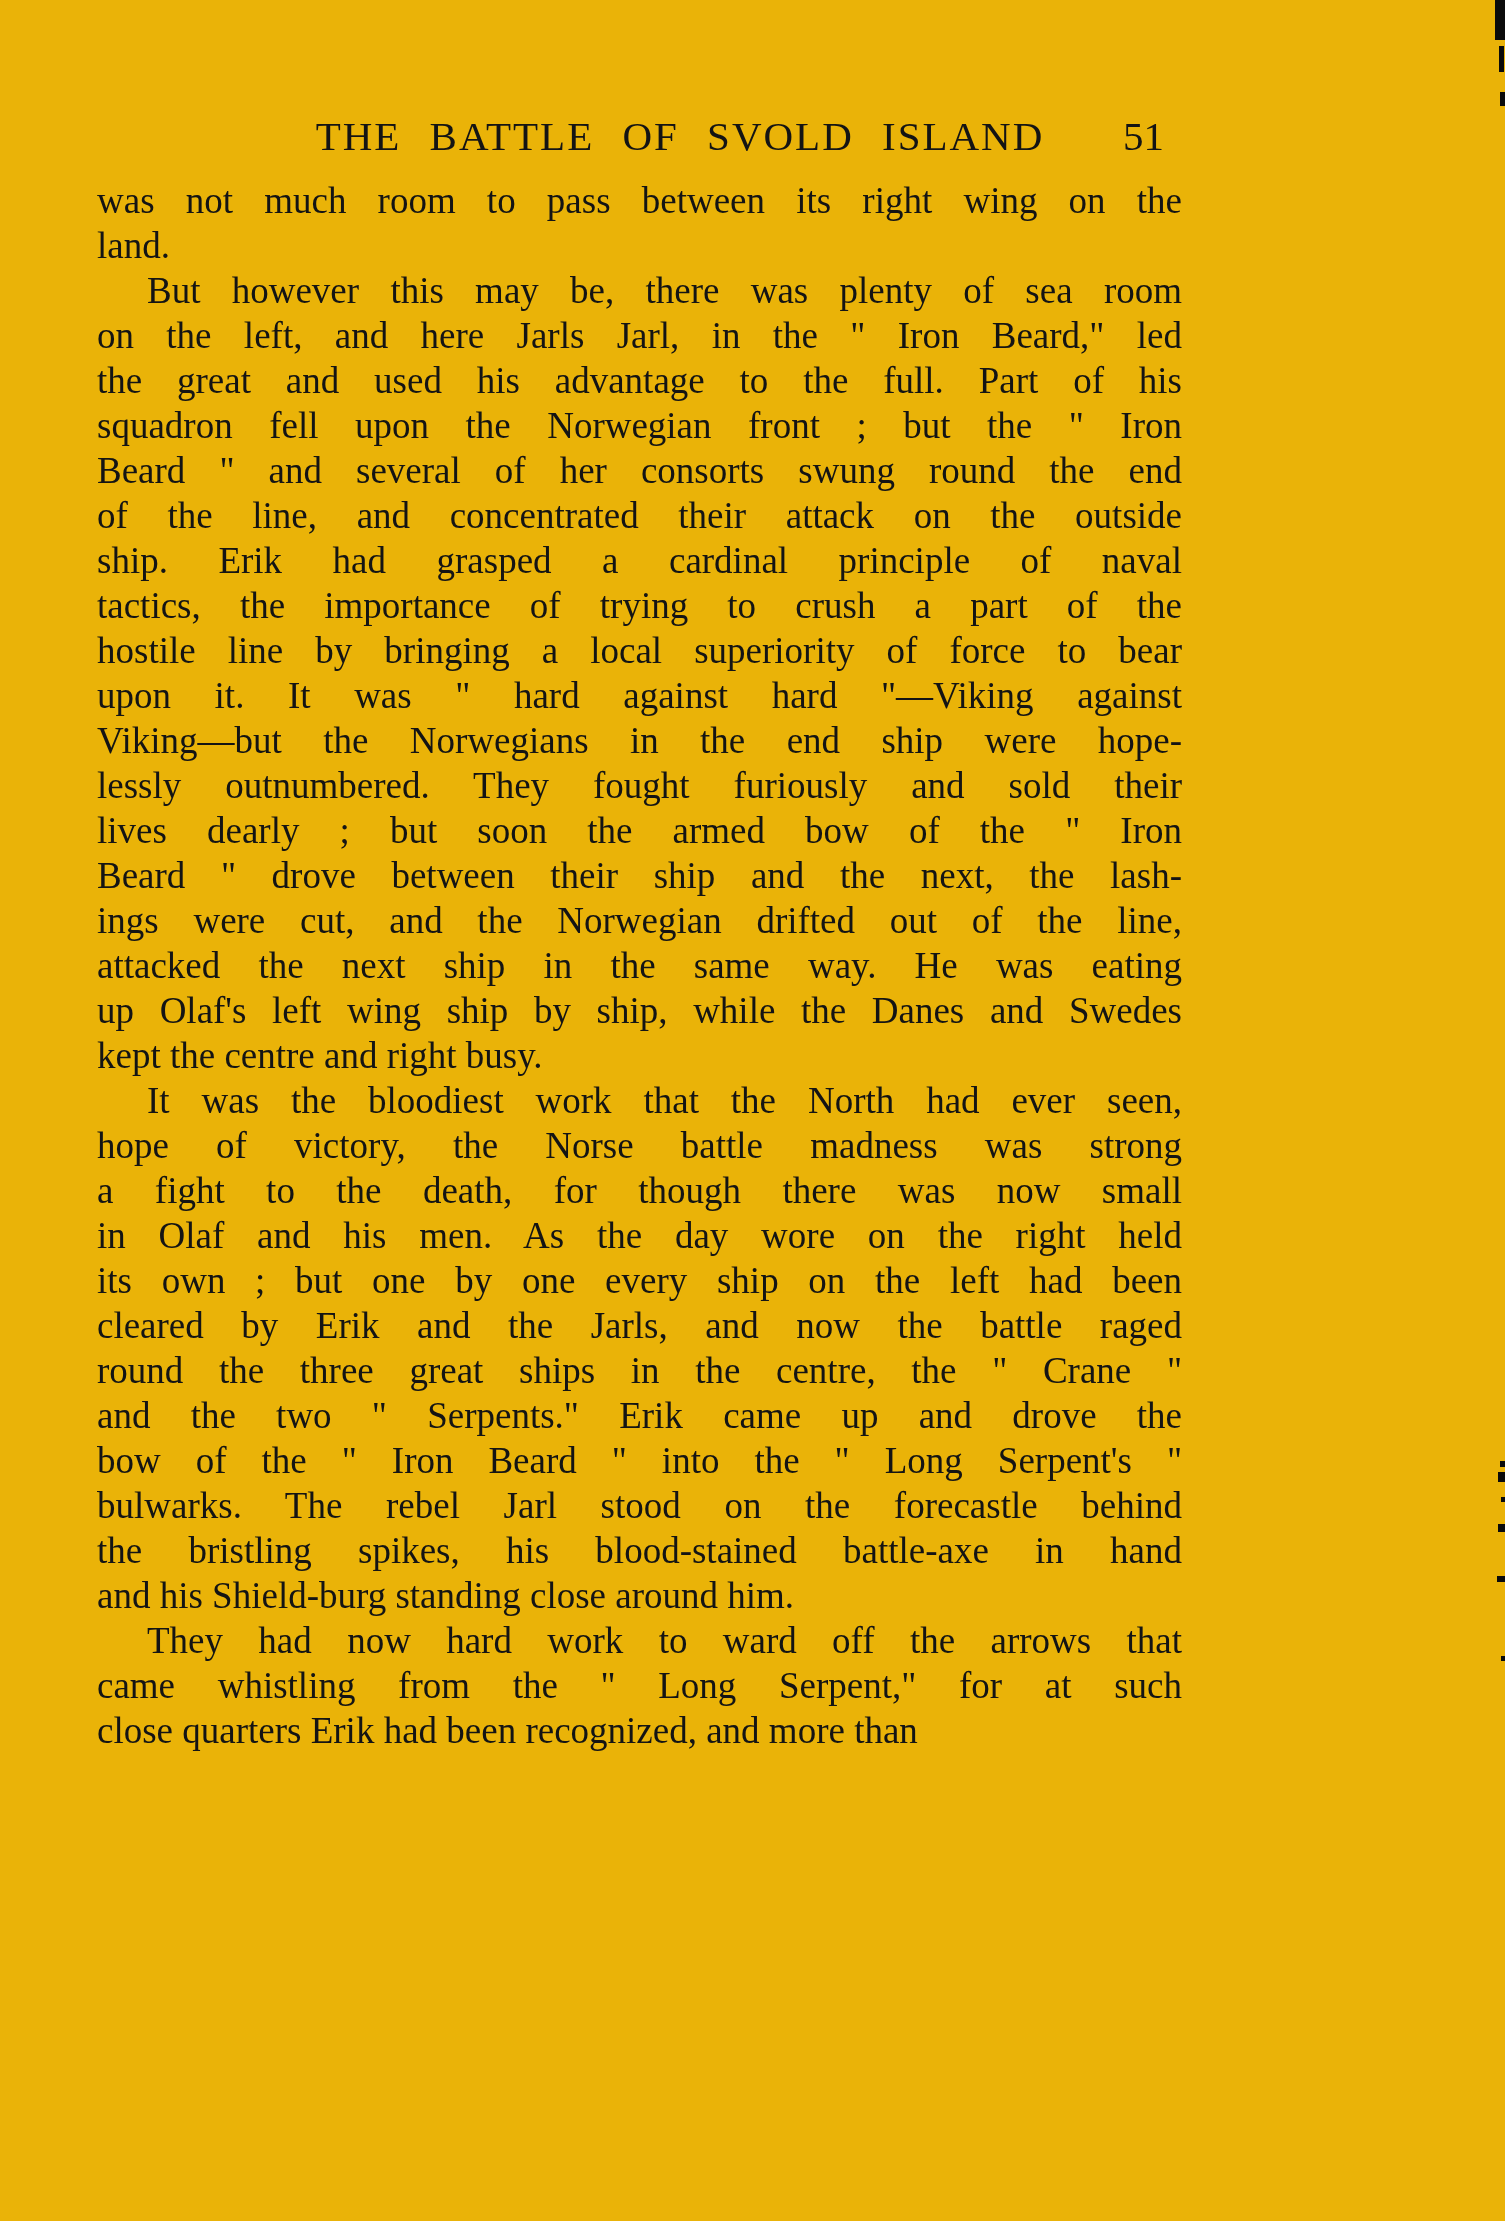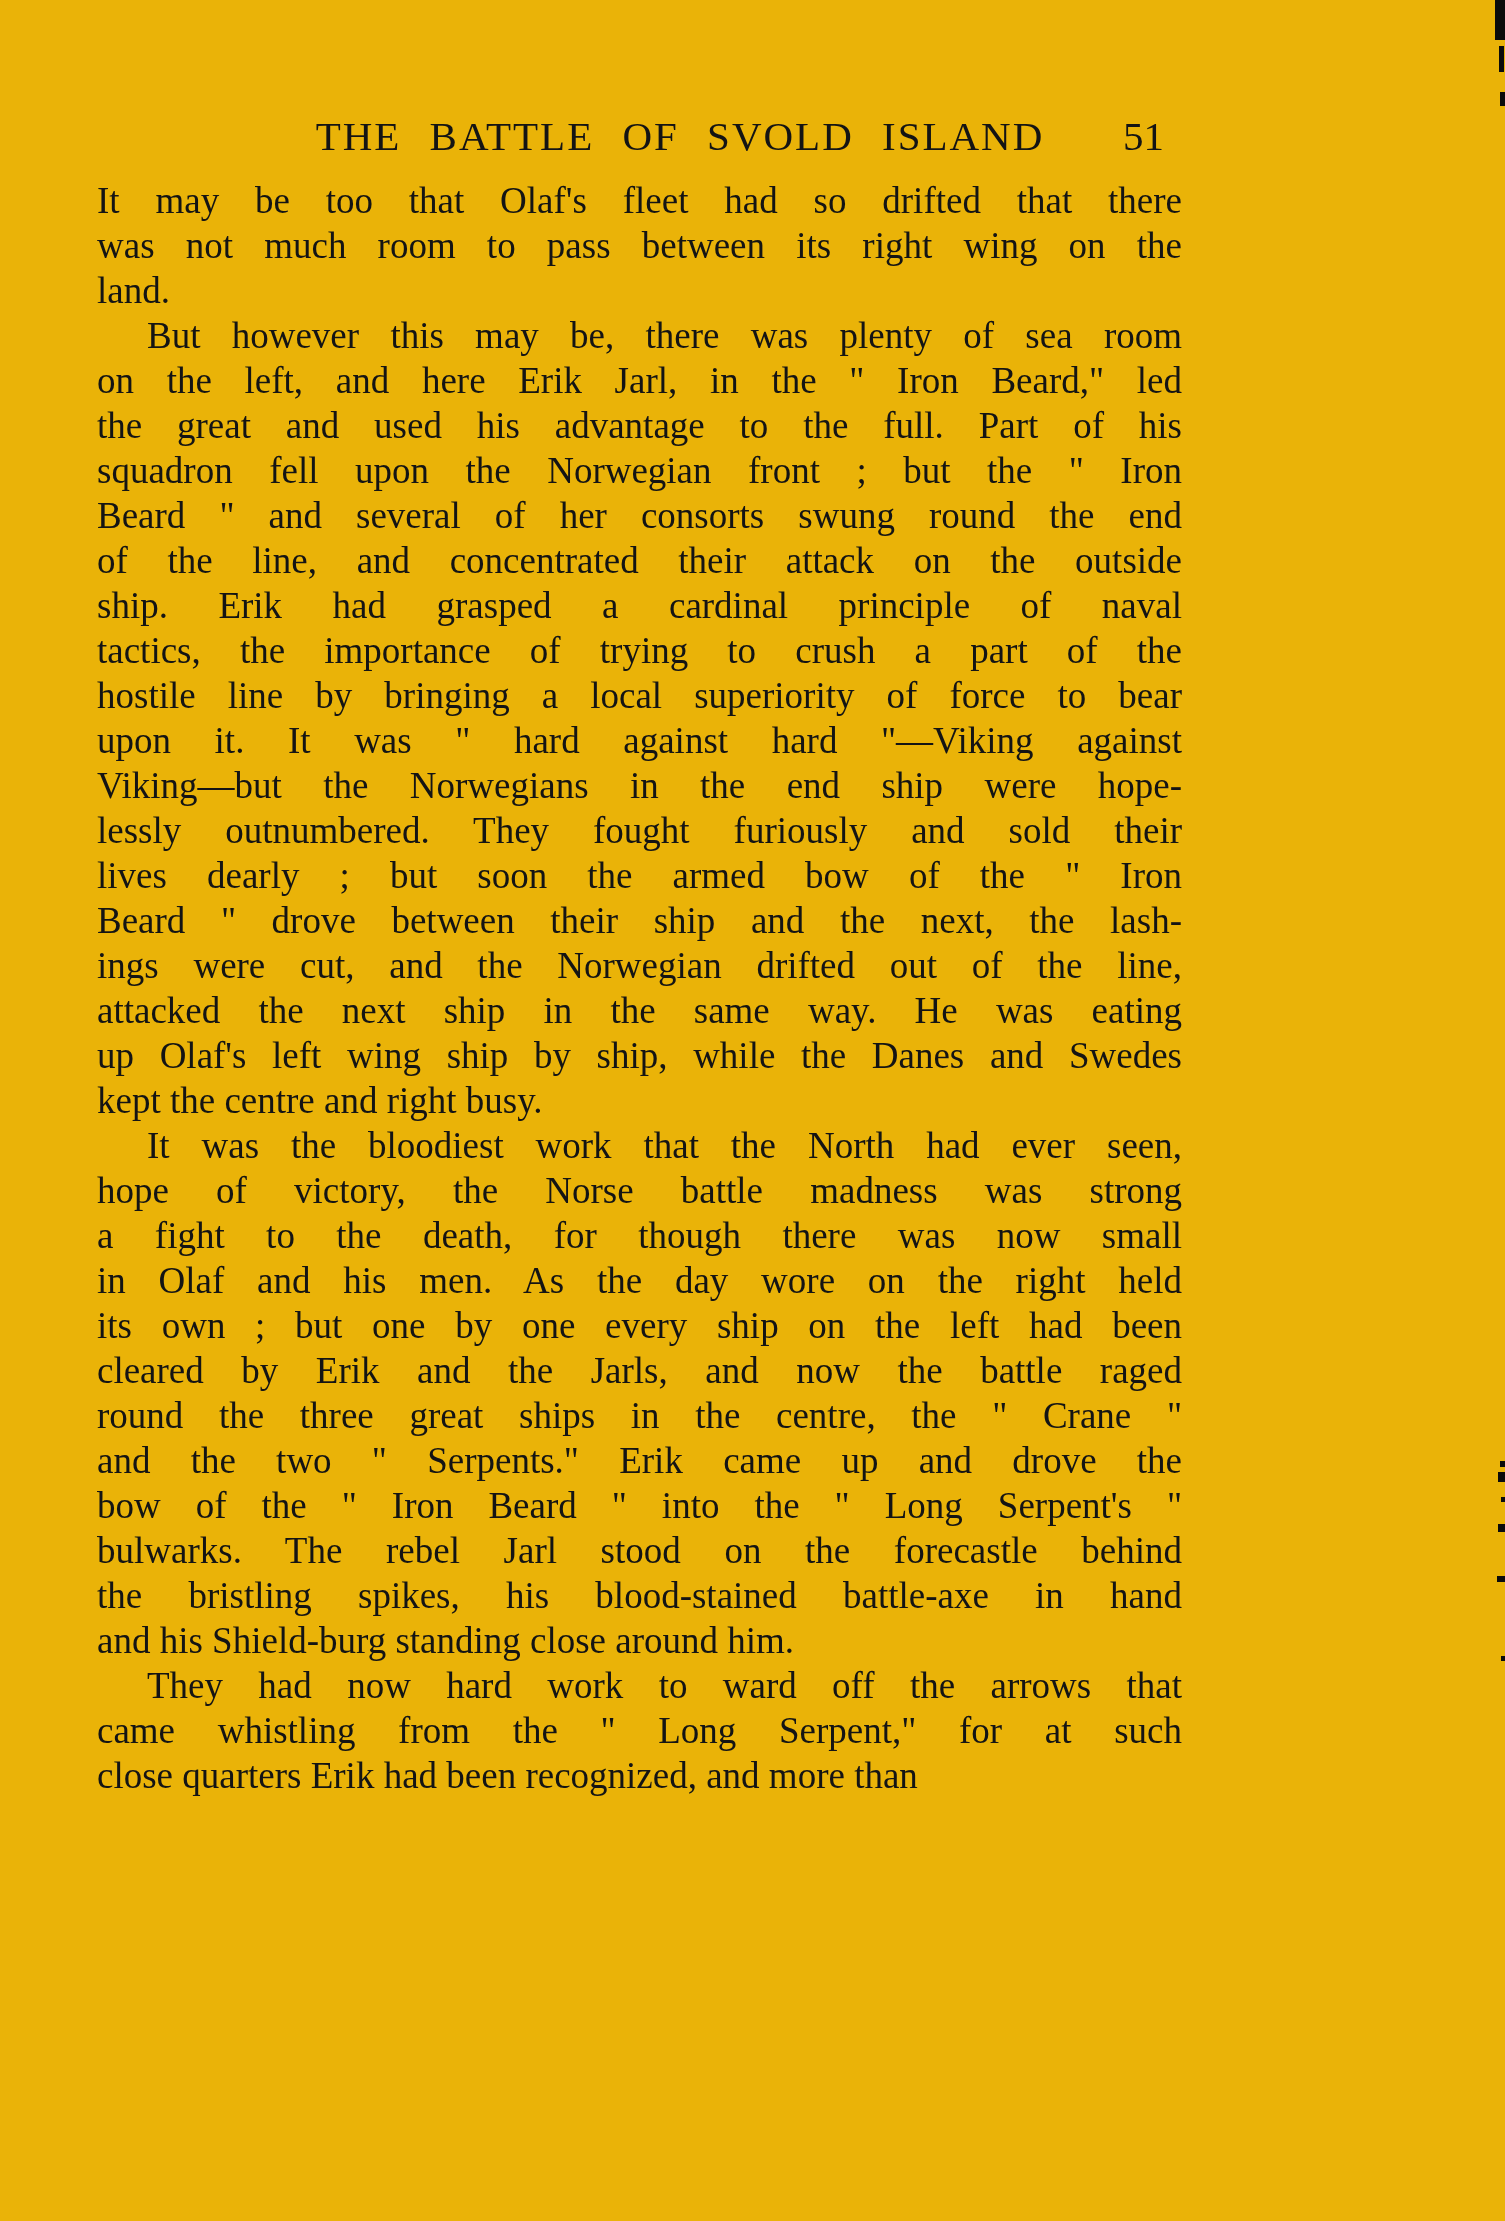--- a/index.html
+++ b/index.html
@@ -56,27 +56,26 @@
 <div class="page">
 
   <div class="running-header">
     <span>THE BATTLE OF SVOLD ISLAND</span>
   </div>
 
   <div class="page-number">51</div>
 
   <div class="page-body">
       <div class="paragraph">
-        <div class="line first">It may be too that Olaf's fleet had so drifted that there</div>
         <div class="line">was not much room to pass between its right wing on the</div>
         <div class="line last">land.</div>
       </div>
       <div class="paragraph indent">
         <div class="line first">But however this may be, there was plenty of sea room</div>
-        <div class="line">on the left, and here Erik Jarl, in the " Iron Beard," led</div>
+        <div class="line">on the left, and here Jarls Jarl, in the " Iron Beard," led</div>
         <div class="line">the great and used his advantage to the full.  Part of his</div>
         <div class="line">squadron fell upon the Norwegian front ;  but the " Iron</div>
         <div class="line">Beard " and several of her consorts swung round the end</div>
         <div class="line">of the line, and concentrated their attack on the outside</div>
         <div class="line">ship.  Erik had grasped a cardinal principle of naval</div>
         <div class="line">tactics, the importance of trying to crush a part of the</div>
         <div class="line">hostile line by bringing a local superiority of force to bear</div>
         <div class="line">upon it.  It was " hard against hard "—Viking against</div>
         <div class="line">Viking—but the Norwegians in the end ship were hope-</div>
         <div class="line">lessly outnumbered.  They fought furiously and sold their</div>

